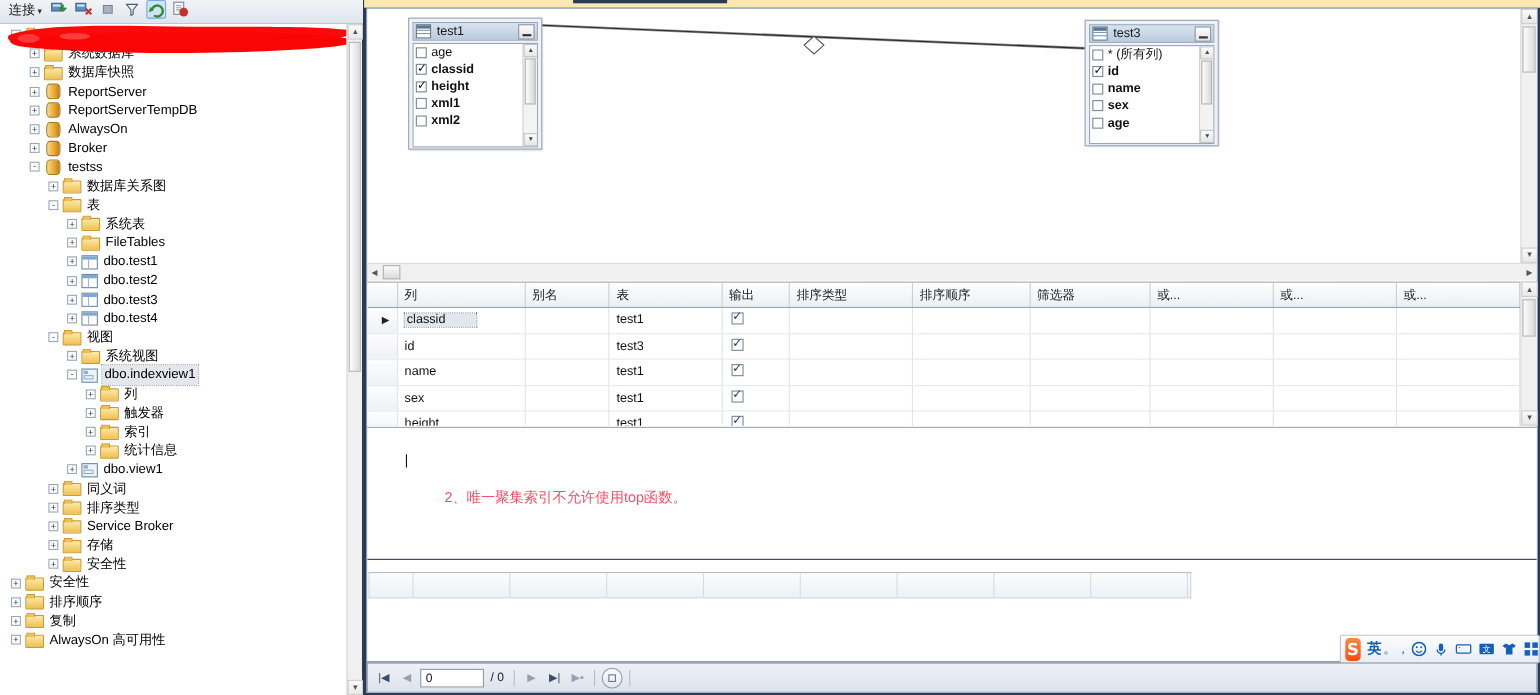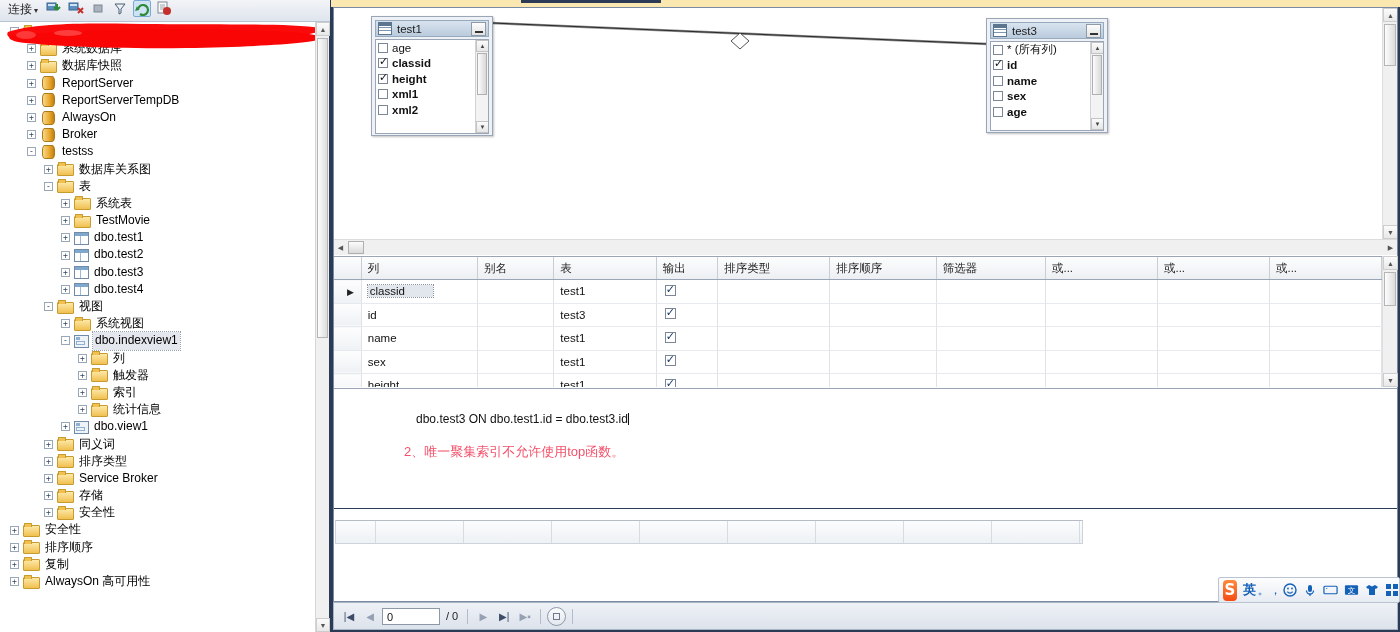--- a/index.html
+++ b/index.html
@@ -280,21 +280,21 @@
           <span class="lbl">表</span>
         </div>
         <div class="node" style="padding-left: 61px;">
           <span class="exp">+</span>
           <span class="ico folder"></span>
           <span class="lbl">系统表</span>
         </div>
         <div class="node" style="padding-left: 61px;">
           <span class="exp">+</span>
           <span class="ico folder"></span>
-          <span class="lbl">TestMovie</span>
+          <span class="lbl">FileTables</span>
         </div>
         <div class="node" style="padding-left: 61px;">
           <span class="exp">+</span>
           <span class="ico table"></span>
           <span class="lbl">dbo.test1</span>
         </div>
         <div class="node" style="padding-left: 61px;">
           <span class="exp">+</span>
           <span class="ico table"></span>
           <span class="lbl">dbo.test2</span>
@@ -612,21 +612,21 @@
         </table>
       </div>
       <div id="grid-vsb">
         <div class="sb-arrow" style="width:15px;">▲</div>
         <div class="sb-thumb" style="top:16px;height:34px;width:12px;"></div>
         <div class="sb-arrow" style="position:absolute;bottom:0;width:15px;">▼</div>
       </div>
 
       <div id="sqlpane">
         <div class="sqlline">
-          <span>              dbo.test3 ON dbo.test1.id = dbo.test3.id</span><span class="caret"></span>
+          <span class="caret"></span>
         </div>
         <div id="annot2">2、唯一聚集索引不允许使用top函数。</div>
       </div>
 
       <div id="respane">
         <div id="resgrid">
           <div class="rh" style="width:40px"></div>
           <div class="rh" style="width:88px"></div>
           <div class="rh" style="width:88px"></div>
           <div class="rh" style="width:88px"></div>

